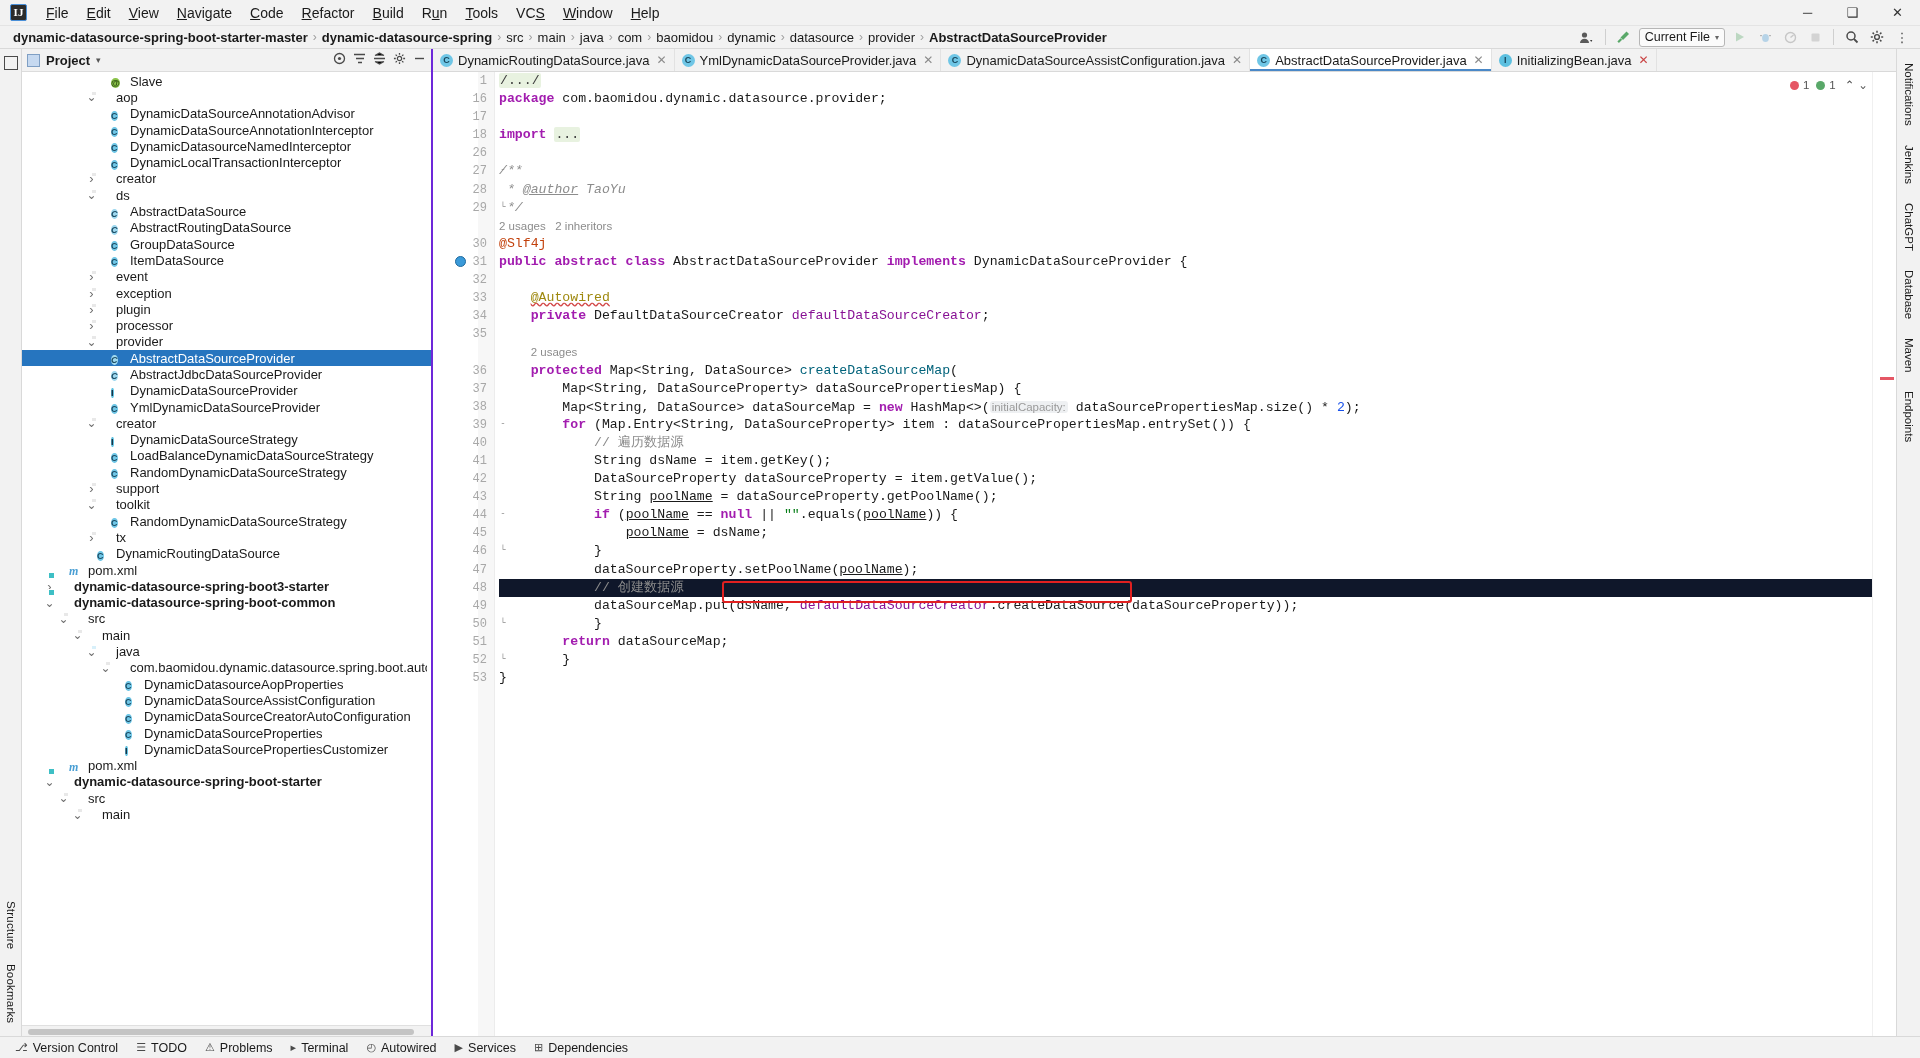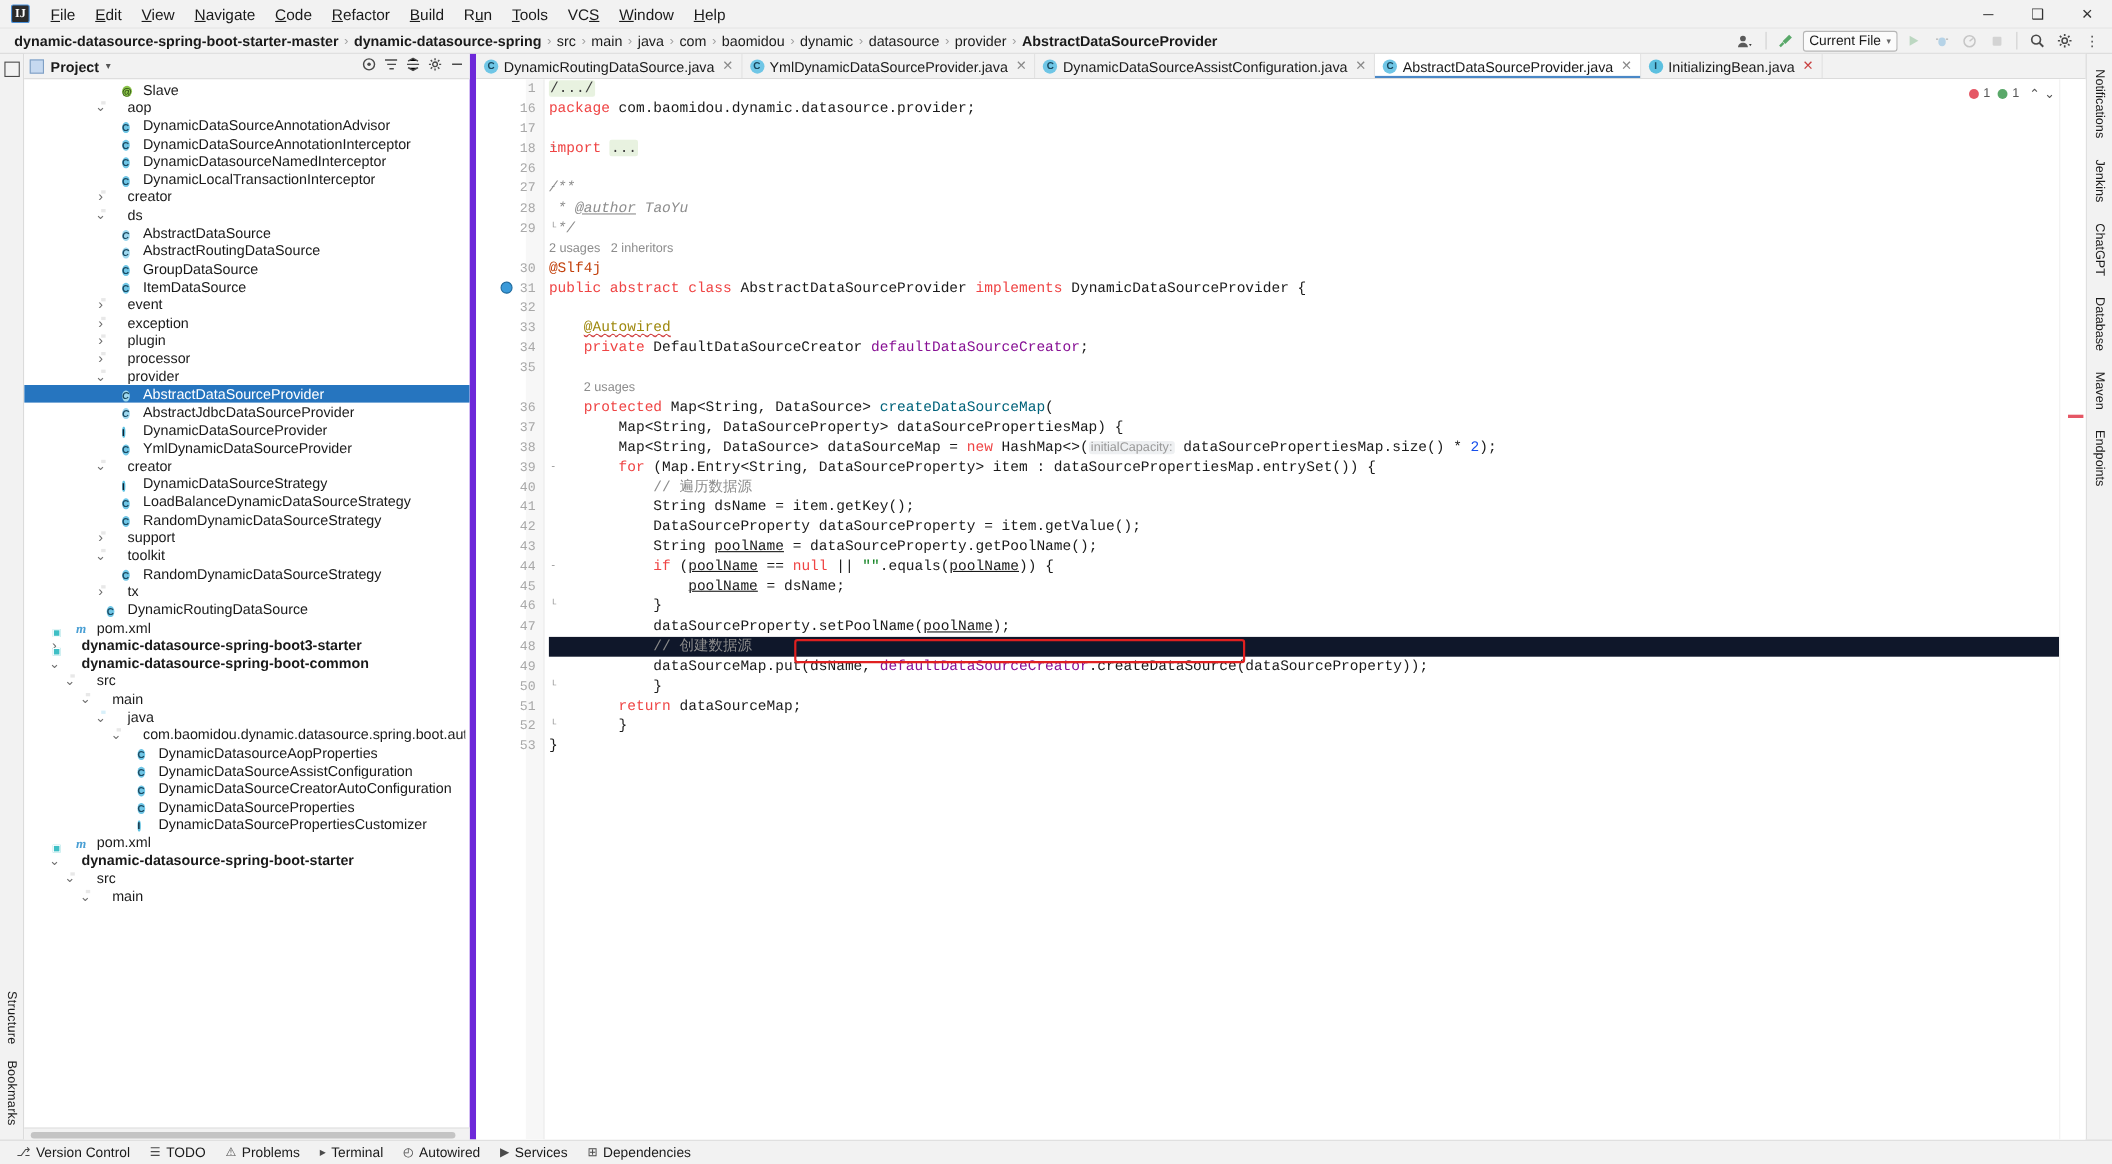--- a/index.html
+++ b/index.html
@@ -71,21 +71,21 @@
   .rrail {
     width:24px; background:#f2f2f2; border-left:1px solid #d9d9d9;
     display:flex; flex-direction:column; align-items:center; flex:none; padding-top:6px; gap:3px;
   }
   .rrail-tab {
     writing-mode:vertical-rl; font-size:11.5px; padding:8px 4px; color:#1a1a1a; white-space:nowrap;
   }
 
   
   .project-panel {
-    width:411px; background:#fff; border-right:6px solid #6d28d9;
+    width:411px; background:#fff; border-right:2px solid #6d28d9;
     display:flex; flex-direction:column; flex:none; min-width:0;
   }
   .pp-header {
     height:23px; display:flex; align-items:center; gap:6px;
     background:#f2f2f2; border-bottom:1px solid #dcdcdc; padding:0 5px; flex:none;
   }
   .pp-title { font-size:13px; font-weight:bold; color:#1a1a1a; }
   .pp-icon-sq { width:13px; height:13px; background:#c6d9f0; border:1px solid #7f9fc4; }
   .pp-actions { margin-left:auto; display:flex; align-items:center; gap:7px; color:#4a4a4a; font-size:12px; }
   .pp-tree { flex:1; overflow:hidden; position:relative; padding-top:1px; }
@@ -182,21 +182,21 @@
     position:absolute; left:45px; top:0; bottom:0; width:17px; background:#f7f7f7;
     border-right:1px solid #ececec;
   }
   .code {
     flex:1; position:relative; font-family:"Liberation Mono", monospace;
     font-size:13.2px; line-height:18.1px; padding-left:4px; overflow:hidden; white-space:pre;
   }
   .cline { height:18.1px; line-height:18.1px; white-space:pre; }
   .cline.hl { background:#0f172a; }
   .hint { font-family:"Liberation Sans", sans-serif; font-size:11.5px; color:#8c8c8c; }
-  .kw { color:#ef4444; font-weight:normal; }
+  .kw { color:#a21caf; font-weight:bold; }
   .anno { color:#c2410c; }
   .anno-u { color:#9e880d; text-decoration:underline wavy #d24747; text-decoration-skip-ink:none; }
   .fld { color:#871094; }
   .mth { color:#00627a; }
   .str { color:#067d17; }
   .cmt { color:#8c8c8c; font-style:italic; }
   .cmt-cn { color:#8c8c8c; }
   .num { color:#1750eb; }
   .fold-box {
     background:#e8f2e0; border-radius:2px; padding:0 1px; color:#3a3a3a;

